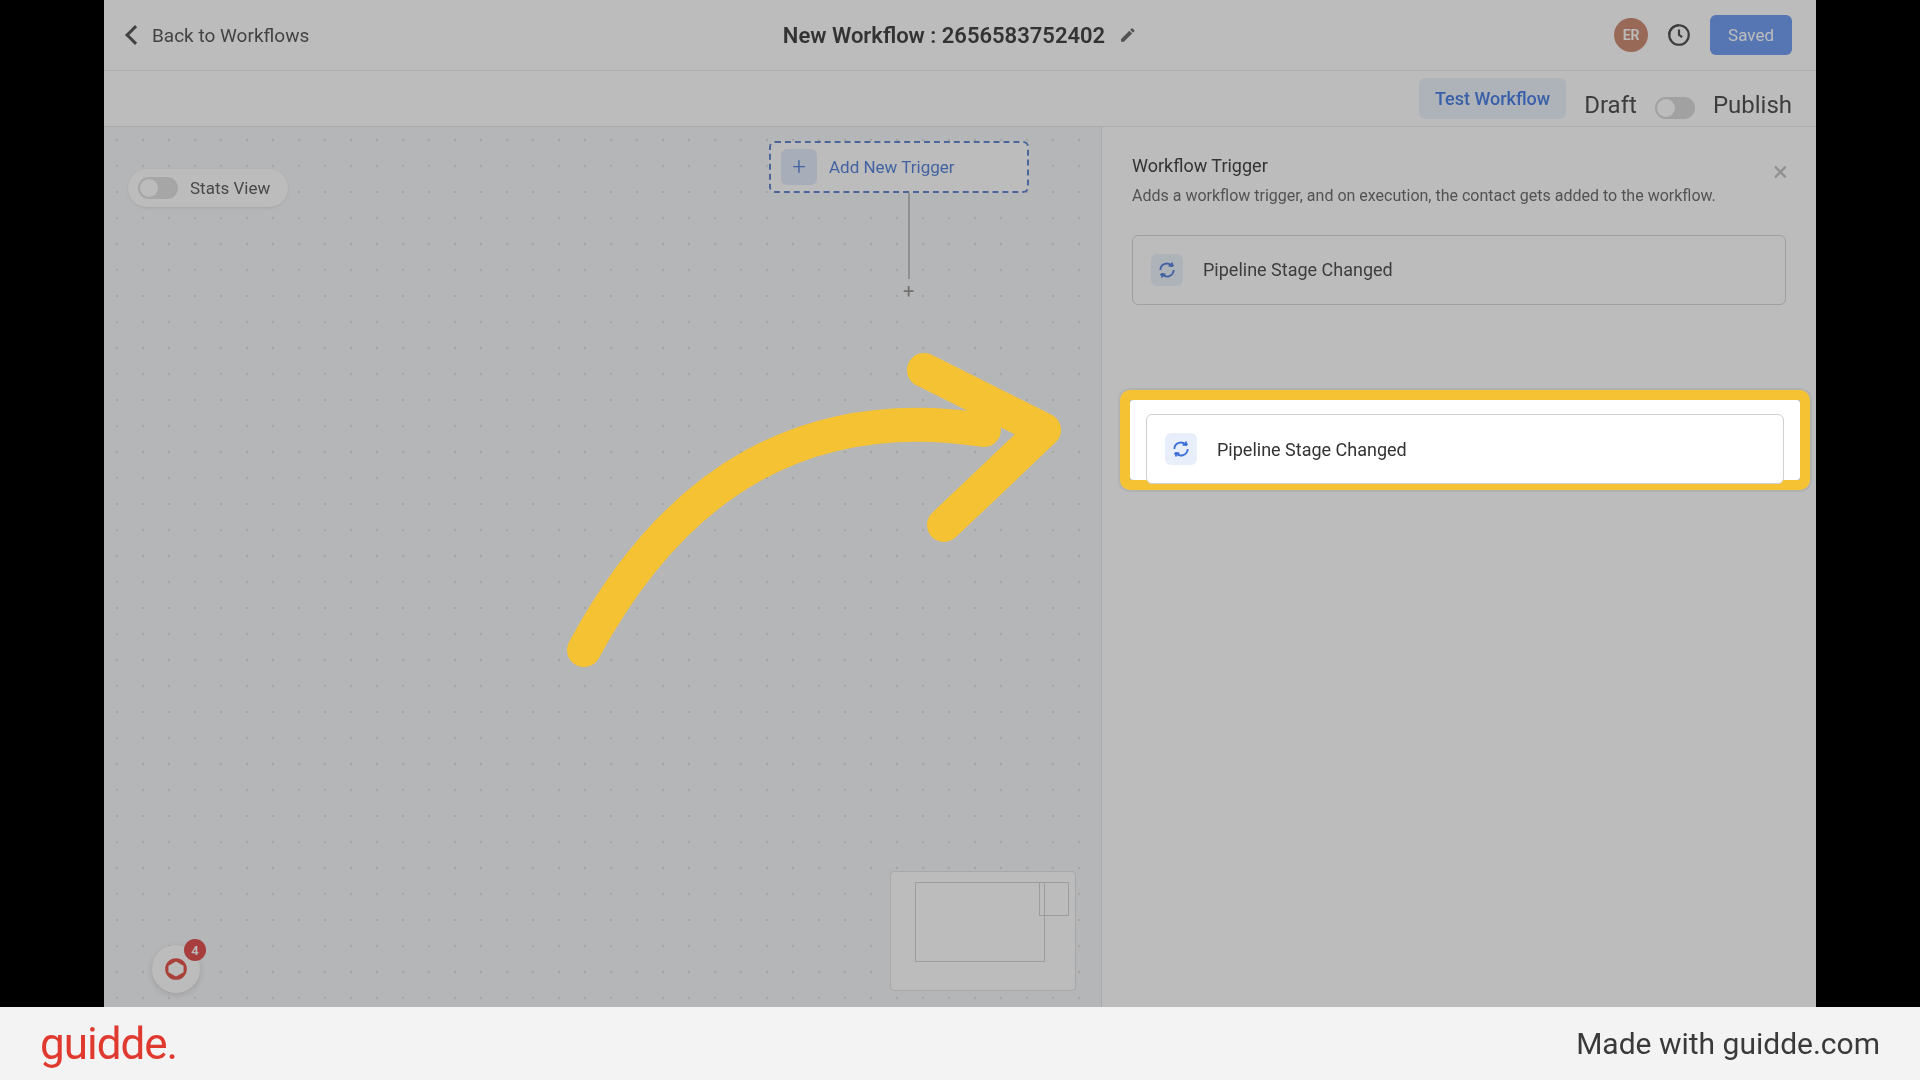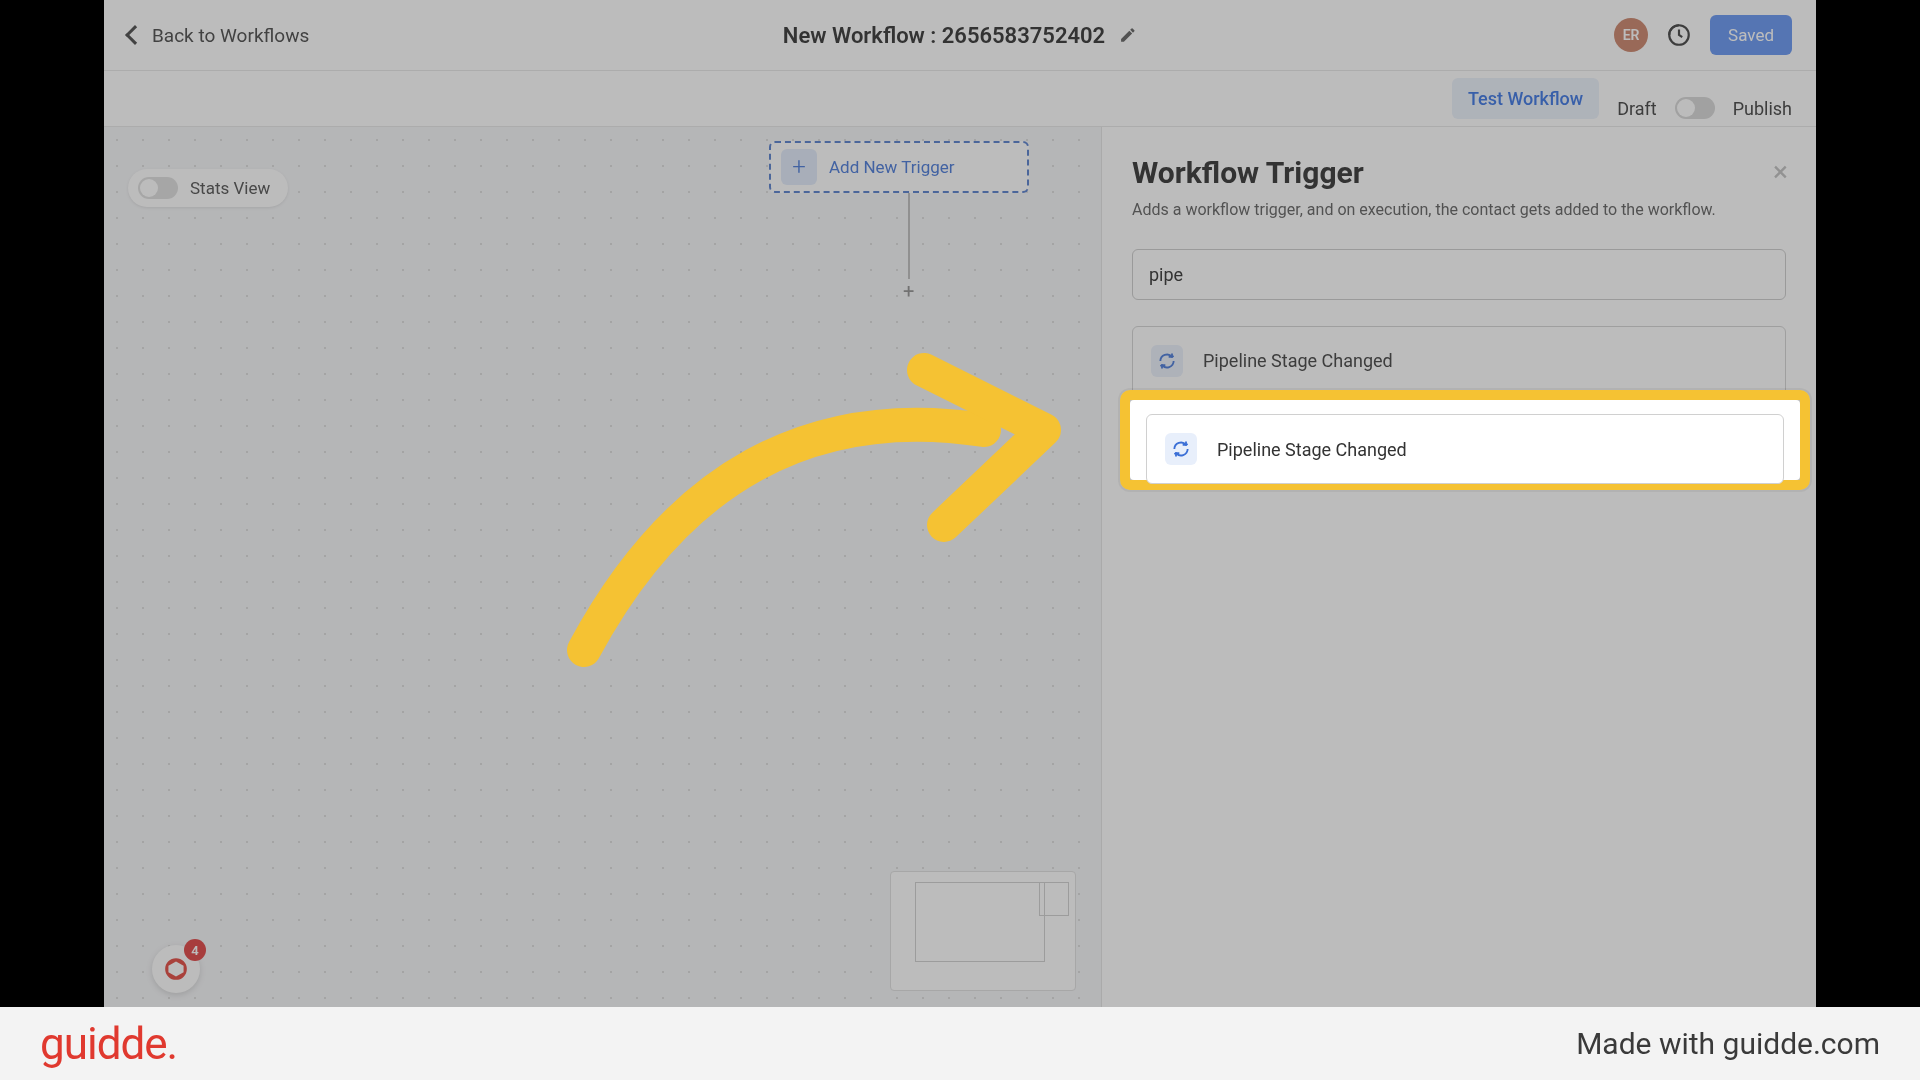--- a/index.html
+++ b/index.html
@@ -21,41 +21,41 @@
   .clock-icon { width: 26px; height: 26px; }
   .saved-btn { background: #5a8df0; color: #fff; border: none; border-radius: 6px; padding: 10px 18px; font-size: 17px; }
   
   
   .tabbar { position: relative; height: 56px; background: #fff; display: flex; align-items: center; padding: 0 24px; border-bottom: 1px solid #e6e6e6; }
   .tabs { position: absolute; left: 50%; transform: translateX(-50%); display: flex; gap: 42px; }
   .tab { font-size: 18px; color: #444; padding: 14px 0; cursor: pointer; }
   .tab.active { color: #2b6ae0; border-bottom: 3px solid #2b6ae0; font-weight: 500; }
   .tabbar-right { margin-left: auto; display: flex; align-items: flex-end; gap: 18px; }
   .test-btn { background: #e9f0fb; color: #2b6ae0; border: none; border-radius: 6px; padding: 10px 16px; font-size: 18px; font-weight: 500; }
-  .draft-label, .publish-label { font-size: 18px; color: #333; }
+  .draft-label, .publish-label { font-size: 24px; color: #333; }
   .toggle-sm { width: 40px; height: 22px; background: #d3d3d3; border-radius: 11px; position: relative; }
   .toggle-sm::after { content: ''; position: absolute; width: 18px; height: 18px; background: #fff; border-radius: 50%; top: 2px; left: 2px; }
   
   
   .canvas { position: absolute; top: 127px; bottom: 0; left: 0; right: 0; background: #f4f5f7; background-image: radial-gradient(circle, #d8d8d8 1px, transparent 1px); background-size: 26px 26px; }
   
   .stats-toggle { position: absolute; top: 42px; left: 24px; background: #fff; border-radius: 22px; padding: 8px 18px 8px 10px; display: flex; align-items: center; gap: 12px; box-shadow: 0 1px 3px rgba(0,0,0,0.1); }
   .stats-toggle .toggle-sm { background: #dcdcdc; }
   .stats-label { font-size: 17px; color: #444; }
   
   .trigger-node { position: absolute; top: 14px; left: 665px; width: 260px; height: 52px; border: 2px dashed #4a74c9; border-radius: 6px; background: #fff; display: flex; align-items: center; padding: 0 10px; gap: 12px; }
   .plus-box { width: 36px; height: 36px; background: #dfe9fa; border-radius: 6px; display: flex; align-items: center; justify-content: center; color: #3b6fd6; font-size: 24px; font-weight: 300; }
   .trigger-label { color: #3b6fd6; font-size: 17px; }
   
   .conn-line { position: absolute; left: 804px; top: 66px; width: 2px; height: 110px; background: #b8b8b8; }
   .plus-node { position: absolute; left: 797px; top: 152px; font-size: 20px; color: #888; background: #f4f5f7; padding: 0 2px; }
   
   
   .panel { position: absolute; top: 127px; right: 0; bottom: 0; width: 715px; background: #fff; border-left: 1px solid #e3e3e3; padding: 28px 30px; }
-  .panel-title { font-size: 30px; font-weight: 700; color: #222; margin-bottom: 10px; }
+  .panel-title { font-size: 18px; font-weight: 400; color: #222; margin-bottom: 10px; }
   .panel-close { position: absolute; top: 28px; right: 28px; font-size: 28px; color: #bbb; cursor: pointer; }
   .panel-desc { font-size: 16px; color: #555; margin-bottom: 28px; line-height: 1.3; }
   .search-box { width: 100%; border: 1px solid #c8c8c8; border-radius: 6px; padding: 14px 16px; font-size: 18px; color: #222; margin-bottom: 26px; }
   .section-label { font-size: 17px; color: #666; letter-spacing: 0.5px; margin-bottom: 14px; }
   
   .option-row { border: 1px solid #d0d0d0; border-radius: 6px; padding: 18px 18px; display: flex; align-items: center; gap: 20px; background: #fff; cursor: pointer; }
   .option-icon { width: 32px; height: 32px; background: #e8effb; border-radius: 6px; display: flex; align-items: center; justify-content: center; }
   .option-label { font-size: 18px; color: #333; }
   
   .highlight-frame { position: absolute; z-index: 55; border: 10px solid #f5c233; border-radius: 10px; box-shadow: 0 0 0 2px rgba(0,0,0,0.05); pointer-events: none; }
@@ -138,21 +138,20 @@
           <path d="M12 2a10 10 0 100 20 10 10 0 000-20zm0 3l7 4v6l-7 4-7-4V9l7-4z"></path>
         </svg>
       <div class="badge-count">4</div>
     </div>
   </div>
 
   <div class="panel">
     <div class="panel-title">Workflow Trigger</div>
     <div class="panel-close">×</div>
     <div class="panel-desc">Adds a workflow trigger, and on execution, the contact gets added to the workflow.</div>
-    <input class="search-box" value="pipe" style="">
     <div class="option-row">
       <div class="option-icon">
         <svg width="20" height="20" viewBox="0 0 24 24" fill="none" stroke="#3b6fd6" stroke-width="2.2">
             <path d="M4 12a8 8 0 0114-5l2-1M20 12a8 8 0 01-14 5l-2 1"></path>
             <path d="M18 3v4h-4M6 21v-4h4"></path>
           </svg>
       </div>
       <span class="option-label">Pipeline Stage Changed</span>
     </div>
   </div>

